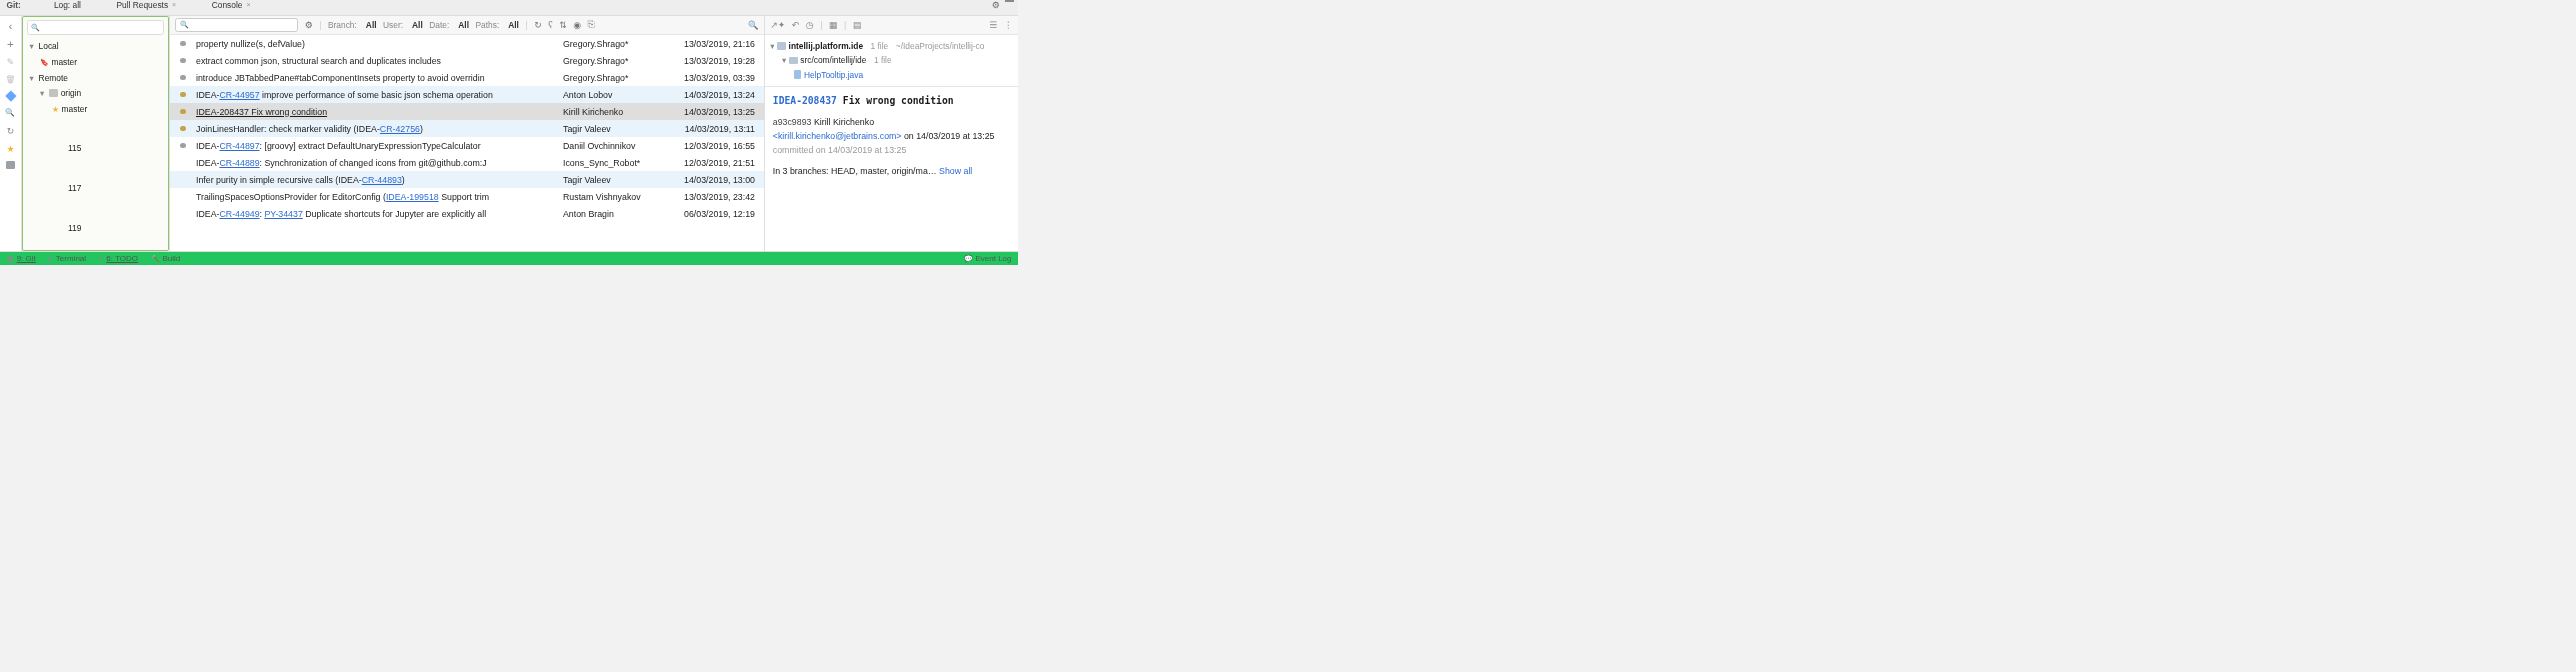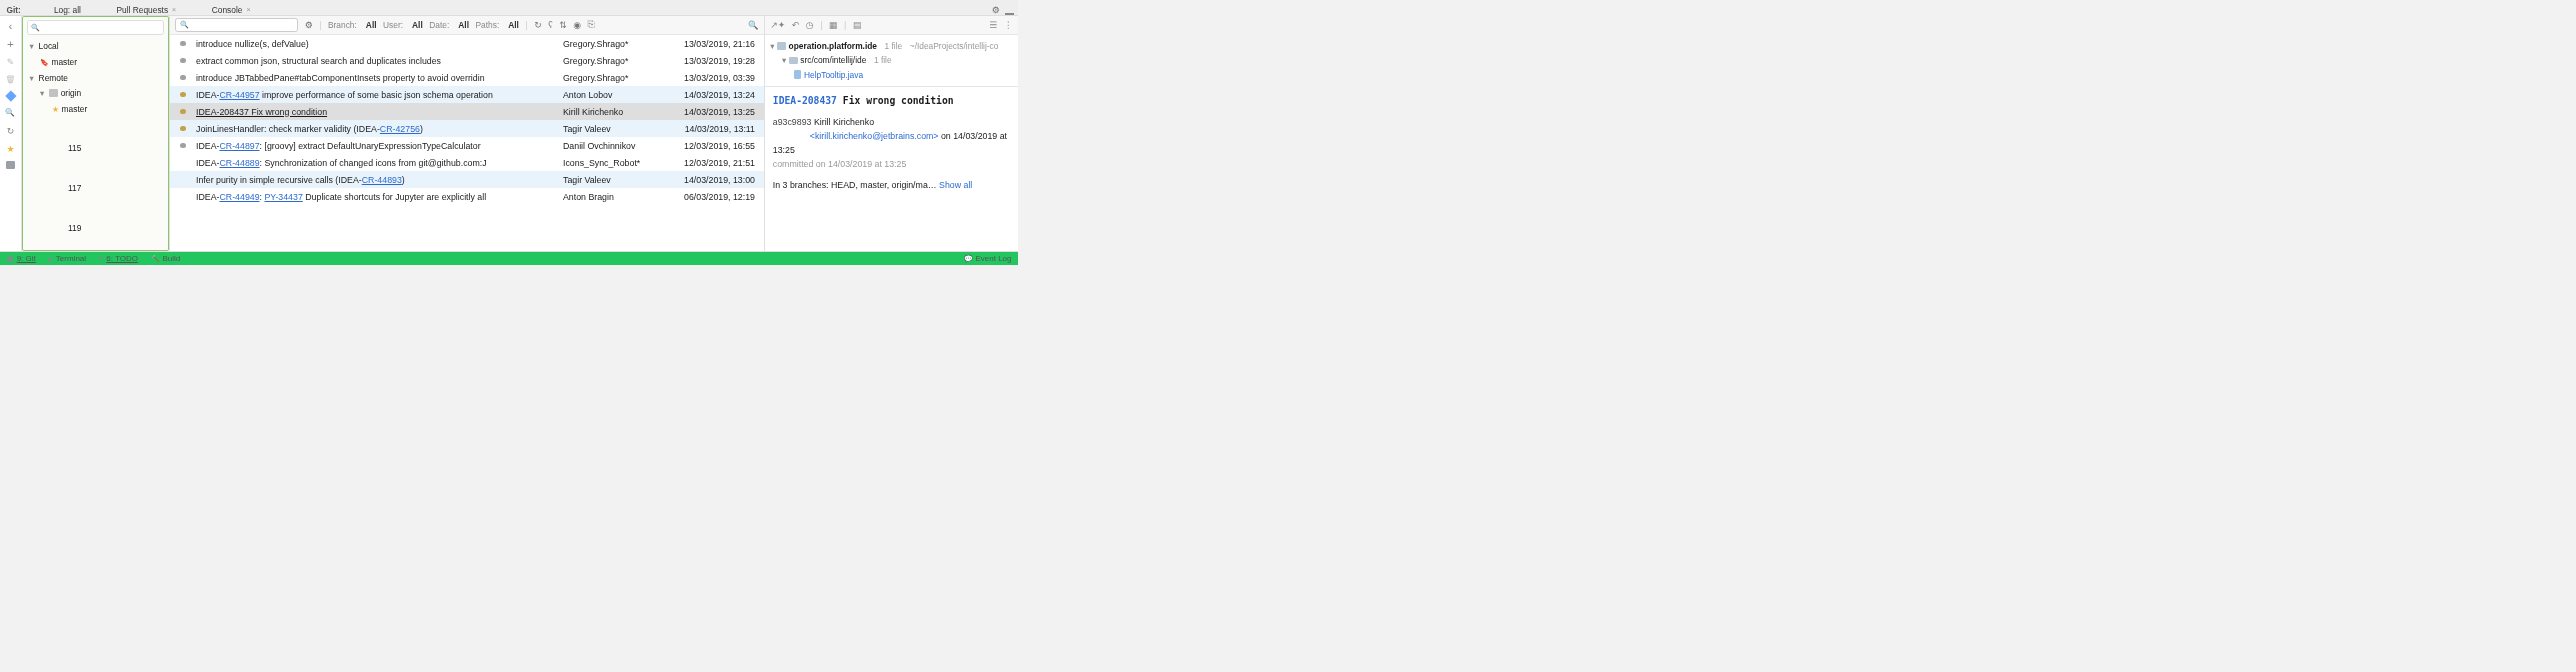--- a/index.html
+++ b/index.html
@@ -11,21 +11,21 @@
     width: 1018px;
     height: 265px;
     overflow: hidden;
     display: flex;
     flex-direction: column;
   }
 
   
   .topbar {
     display: flex;
-    align-items: flex-end;
+    align-items: flex-start;
     height: 15.6px;
     background: #eeeeee;
     border-bottom: 0.6px solid #ddd;
     padding: 0 3.9px;
     gap: 5.2px;
   }
   .topbar .label { color: #555; font-weight: 600; padding: 0 2.6px; }
   .topbar .tab { color: #333; padding: 0 5.2px; display: flex; align-items: center; gap: 3.9px; margin-left: 20px; }
   .topbar .x { color: #999; font-size: 7.1px; }
   .topbar .spacer { flex: 1; }
@@ -155,21 +155,21 @@
   .file-tree { padding: 3.9px 5.2px; border-bottom: 0.6px solid #e5e5e5; }
   .ft-row { display: flex; align-items: center; gap: 2.6px; height: 14.3px; white-space: nowrap; overflow: hidden; }
   .ft-row.d1 { padding-left: 11.7px; }
   .ft-row.d2 { padding-left: 23.4px; }
   .ft-ico { width: 9px; height: 7.8px; background: #b6c6d5; border-radius: 1.3px; display:inline-block; }
   .file-ico { width: 7.8px; height: 9px; background: #9cc1e8; display:inline-block; border-radius: 1.3px; }
   .muted { color: #9a9a9a; }
   .commit-info { padding: 6.5px 7.8px; font-size: 8.8px; line-height: 1.6; }
   .commit-info .title { font-family: ui-monospace,Menlo,monospace; font-size: 9.7px; font-weight: 600; }
   .commit-info .hash { color: #444; }
-  .commit-info .mail { color: #2d6bd1; margin-left: 37px; }
+  .commit-info .mail { color: #2d6bd1; }
   .commit-info .link { color: #2d6bd1; }
 
   
   .status {
     height: 14.3px;
     display: flex;
     align-items: center;
     padding: 0 6.5px;
     gap: 13px;
     background: #22c55e;
@@ -315,21 +315,21 @@
       </div>
       <span class="grow"></span>
       <span style="color:#888">🔍</span>
     </div>
 
     <div class="commits-list" id="commits-list">
         <div class="row">
           <div class="graph">
             <span class="dot g"></span>
           </div>
-          <div class="msg">introduce nullize(s, defValue)</div>
+          <div class="msg">property nullize(s, defValue)</div>
           <div class="author">Gregory.Shrago*</div>
           <div class="date">13/03/2019, 21:16</div>
         </div>
         <div class="row">
           <div class="graph">
             <span class="dot g"></span>
           </div>
           <div class="msg">extract common json, structural search and duplicates includes</div>
           <div class="author">Gregory.Shrago*</div>
           <div class="date">13/03/2019, 19:28</div>
@@ -378,20 +378,26 @@
           <div class="graph"></div>
           <div class="msg">IDEA-<span class="lnk">CR-44889</span>: Synchronization of changed icons from git@github.com:J</div>
           <div class="author">Icons_Sync_Robot*</div>
           <div class="date">12/03/2019, 21:51</div>
         </div>
         <div class="row alt">
           <div class="graph"></div>
           <div class="msg">Infer purity in simple recursive calls (IDEA-<span class="lnk">CR-44893</span>)</div>
           <div class="author">Tagir Valeev</div>
           <div class="date">14/03/2019, 13:00</div>
+        </div>
+        <div class="row">
+          <div class="graph"></div>
+          <div class="msg">TrailingSpacesOptionsProvider for EditorConfig (<span class="lnk">IDEA-199518</span> Support trim</div>
+          <div class="author">Rustam Vishnyakov</div>
+          <div class="date">13/03/2019, 23:42</div>
         </div>
         <div class="row">
           <div class="graph"></div>
           <div class="msg">IDEA-<span class="lnk">CR-44949</span>: <span class="lnk">PY-34437</span> Duplicate shortcuts for Jupyter are explicitly all</div>
           <div class="author">Anton Bragin</div>
           <div class="date">06/03/2019, 12:19</div>
         </div>
       </div>
   </div>
 
@@ -406,21 +412,21 @@
       <span>▤</span>
       <span style="flex:1"></span>
       <span>☰</span>
       <span>⋮</span>
     </div>
 
     <div class="file-tree">
       <div class="ft-row">
         <span style="color:#888">▾</span>
         <span class="ft-ico"></span>
-        <b>operation.platform.ide</b>&nbsp;
+        <b>intellij.platform.ide</b>&nbsp;
         <span class="muted">1 file</span>&nbsp;
         <span class="muted">~/IdeaProjects/intellij-co</span>
       </div>
       <div class="ft-row d1">
         <span style="color:#888">▾</span>
         <span class="ft-ico"></span>
         <span>src/com/intellij/ide</span>&nbsp;
         <span class="muted">1 file</span>
       </div>
       <div class="ft-row d2">

